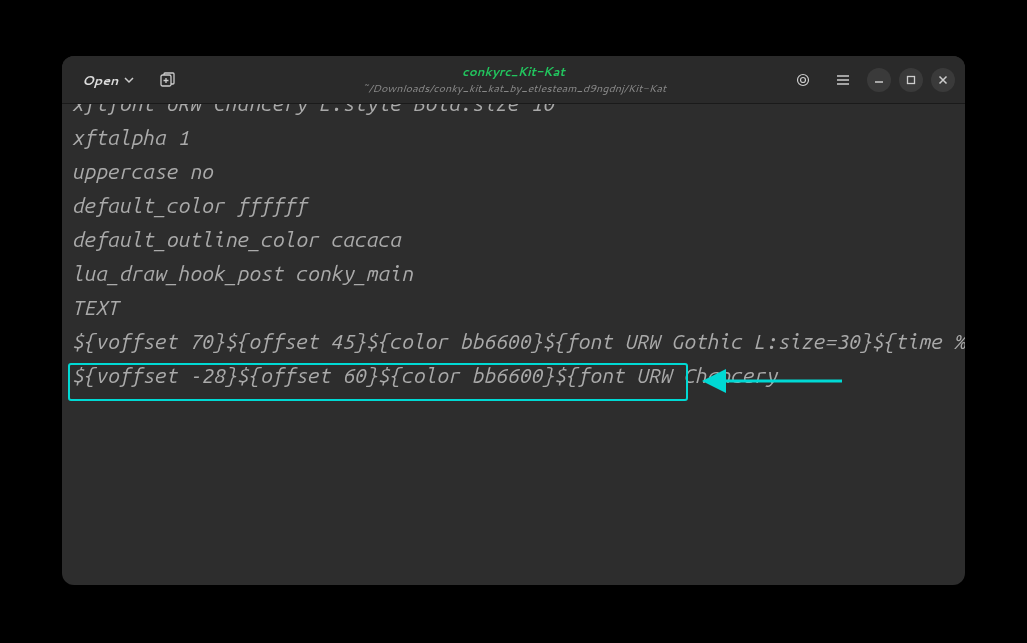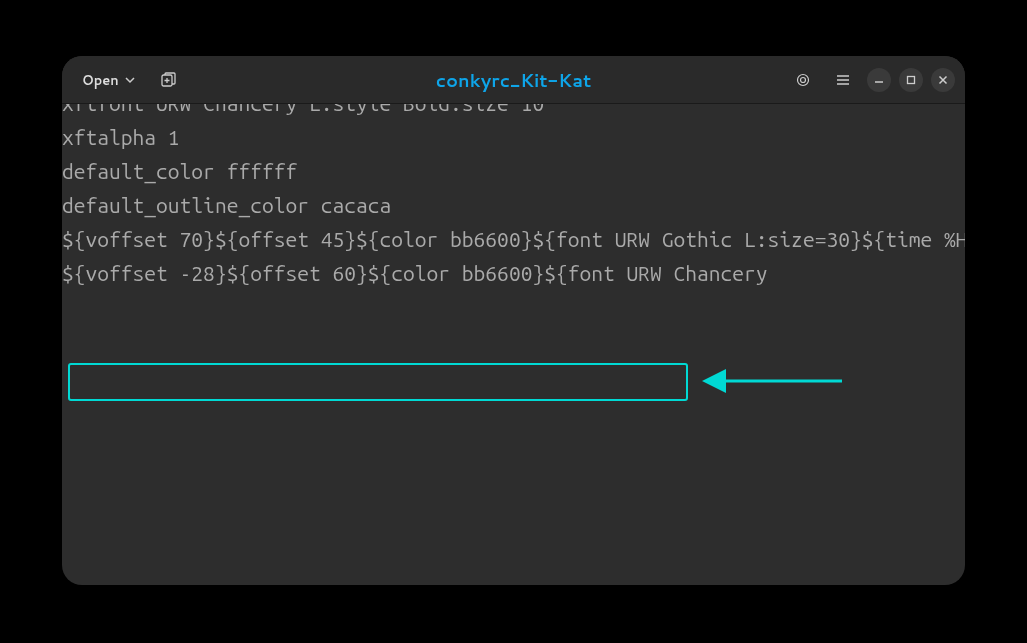--- a/index.html
+++ b/index.html
@@ -17,23 +17,24 @@
       overflow: hidden;
     }
     
     .window {
       position: absolute;
       left: 62px;
       top: 56px;
       width: 903px;
       height: 529px;
       background: #2d2d2d;
-      border-radius: 20px;
+      border-radius: 12px;
       overflow: hidden;
       box-shadow: 0 4px 20px rgba(0,0,0,0.6);
+      font-style: italic;
     }
     
     .titlebar {
       height: 48px;
       background: #2a2a2a;
       display: flex;
       align-items: center;
       padding: 0 10px;
       position: relative;
       border-bottom: 1px solid #1a1a1a;
@@ -72,22 +73,22 @@
       position: absolute;
       left: 50%;
       transform: translateX(-50%);
       text-align: center;
       display: flex;
       flex-direction: column;
       align-items: center;
     }
     
     .title {
-      color: #0ea5e9;
-      font-size: 18px;
+      color: #22c55e;
+      font-size: 12px;
       font-weight: 700;
     }
     
     .subtitle {
       color: #888;
       font-size: 11px;
     }
     
     .right-controls {
       margin-left: auto;
@@ -113,21 +114,21 @@
       border-radius: 50%;
       background: #3a3a3a;
       display: flex;
       align-items: center;
       justify-content: center;
       cursor: pointer;
       color: #ccc;
     }
     
     .editor {
-      padding: 4px 0;
+      padding: 4px 10px;
       font-family: 'Ubuntu Mono', 'DejaVu Sans Mono', monospace;
       font-size: 21px;
       line-height: 1.62;
       color: #aaa;
       overflow: hidden;
       height: calc(100% - 48px);
     }
     
     .line {
       white-space: pre;
@@ -163,20 +164,21 @@
     <div class="new-tab-btn">
       <svg width="16" height="16" viewBox="0 0 16 16">
         <rect x="1" y="3" width="10" height="11" rx="1.5" stroke="#ccc" stroke-width="1.3" fill="none"></rect>
         <path d="M4 3 V2 a1 1 0 0 1 1 -1 H13 a1 1 0 0 1 1 1 V11 a1 1 0 0 1 -1 1 H11" stroke="#ccc" stroke-width="1.3" fill="none"></path>
         <path d="M6 6 V11 M3.5 8.5 H8.5" stroke="#ccc" stroke-width="1.3"></path>
       </svg>
     </div>
 
     <div class="title-section">
       <div class="title">conkyrc_Kit-Kat</div>
+      <div class="subtitle">~/Downloads/conky_kit_kat_by_etlesteam_d9ngdnj/Kit-Kat</div>
     </div>
 
     <div class="right-controls">
       <div class="header-icon-btn">
         <svg width="16" height="16" viewBox="0 0 16 16">
           <circle cx="8" cy="8" r="5.5" stroke="#ccc" stroke-width="1.2" fill="none"></circle>
           <circle cx="8" cy="8" r="2.5" stroke="#ccc" stroke-width="1.2" fill="none"></circle>
         </svg>
       </div>
       <div class="header-icon-btn">
@@ -198,25 +200,28 @@
         <svg width="10" height="10" viewBox="0 0 10 10">
           <path d="M1.5 1.5 L8.5 8.5 M8.5 1.5 L1.5 8.5" stroke="#ccc" stroke-width="1.5"></path>
         </svg>
       </div>
     </div>
   </div>
 
   <div class="editor">
     <div class="line cut-top">xftfont URW Chancery L:style Bold:size 10</div>
     <div class="line">xftalpha 1</div>
+    <div class="line">uppercase no</div>
     <div class="line"></div>
     <div class="line">default_color ffffff</div>
     <div class="line">default_outline_color cacaca</div>
     <div class="line"></div>
+    <div class="line">lua_draw_hook_post conky_main</div>
     <div class="line"></div>
+    <div class="line">TEXT</div>
     <div class="line">${voffset 70}${offset 45}${color bb6600}${font URW Gothic L:size=30}${time %H:%M}</div>
     <div class="line">${voffset -28}${offset 60}${color bb6600}${font URW Chancery</div>
   </div>
 </div>
 
 <div class="highlight-box" id="highlight-box" style="left: 68px; top: 363px; width: 620px; height: 38px;"></div>
 
 <svg class="arrow" id="arrow-svg" width="1027" height="643">
   <defs>
     <marker id="arrowhead" markerWidth="8" markerHeight="8" refX="6" refY="4" orient="auto">

